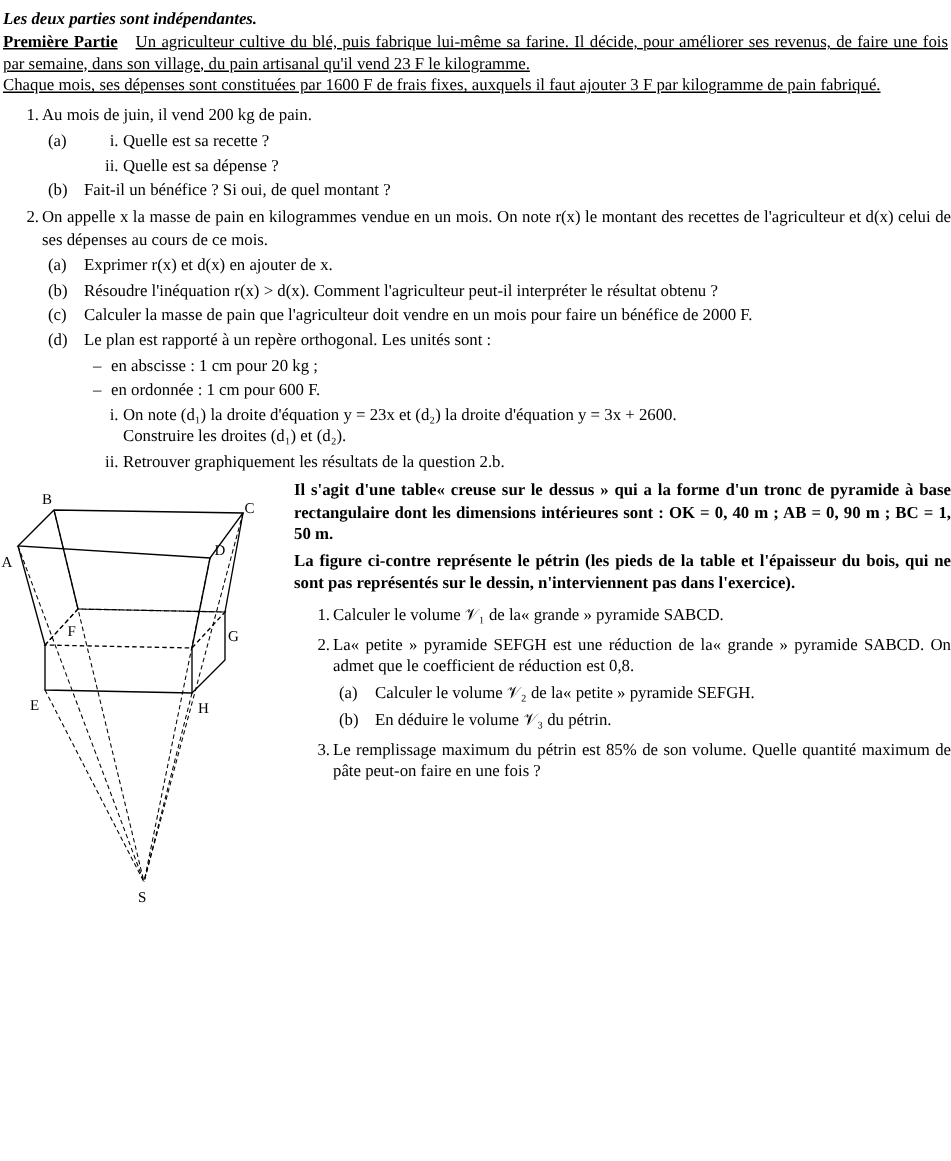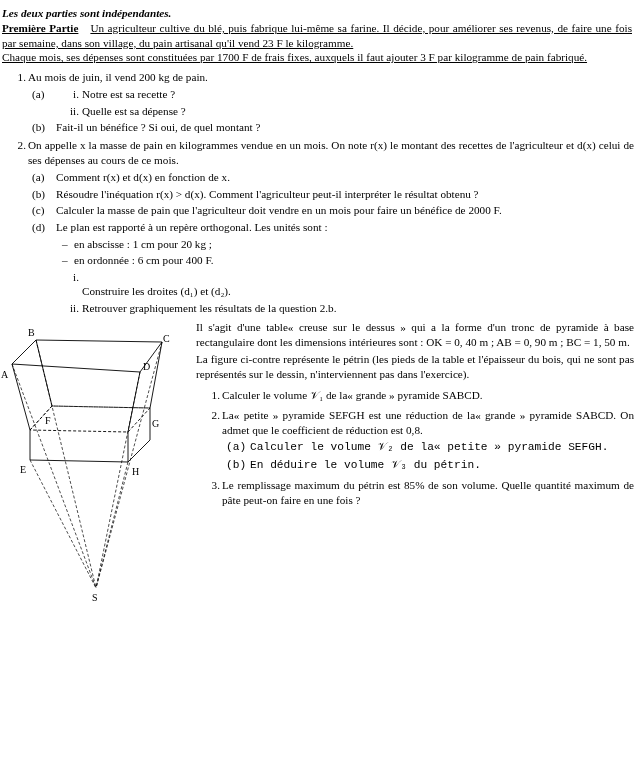--- a/index.html
+++ b/index.html
@@ -133,21 +133,21 @@
     position: absolute;
     left: 0;
     top: 0;
     width: 190px;
     height: 290px;
   }
   .p2-col {
     margin-left: 196px;
     text-align: justify;
   }
-  .p2-col p { margin: 0 0 3px 0; }
+  .p2-col p { margin: 0 0 3px 0; font-weight: bold; }
   ol.p2list {
     margin: 6px 0 0 0;
     padding-left: 26px;
     list-style: none;
     counter-reset: p2;
   }
   ol.p2list > li {
     position: relative;
     margin-bottom: 5px;
     text-align: justify;
@@ -163,21 +163,20 @@
   ol.p2sub {
     margin: 3px 0 0 0;
     padding-left: 28px;
     list-style: none;
     counter-reset: p2s;
   }
   ol.p2sub > li {
     position: relative;
     margin-bottom: 3px;
     counter-increment: p2s;
-    font-family: Liberation Mono, monospace;
   }
   ol.p2sub > li::before {
     content: "(" counter(p2s, lower-alpha) ")";
     position: absolute;
     left: -24px;
     width: 22px;
     text-align: left;
   }
   .lbl {
     font-family: "Liberation Serif", serif;
@@ -188,50 +187,50 @@
 <body>
 
 <div class="page">
 
   <div class="intro">Les deux parties sont indépendantes.</div>
 
   <p class="block gap-top">
     <span class="run-head">Première Partie</span><span class="sp"></span><span>Un agriculteur cultive du blé, puis fabrique lui-même sa farine. Il décide, pour améliorer ses revenus, de faire une fois par semaine, dans son village, du pain artisanal qu'il vend 23 F le kilogramme.</span>
   </p>
 
-  <p class="block gap-small">Chaque mois, ses dépenses sont constituées par 1700 F de frais fixes, auxquels il faut ajouter 3 F par kilogramme de pain fabriqué.</p>
+  <p class="block gap-small">Chaque mois, ses dépenses sont constituées par 1600 F de frais fixes, auxquels il faut ajouter 3 F par kilogramme de pain fabriqué.</p>
 
   <ol class="lvl1">
     <li>
       <span>Au mois de juin, il vend 200 kg de pain.</span>
       <ol class="lvla">
         <li>
           <ol class="lvlrom">
-            <li>Notre est sa recette ?</li>
+            <li>Quelle est sa recette ?</li>
             <li>Quelle est sa dépense ?</li>
           </ol>
         </li>
         <li>Fait-il un bénéfice ? Si oui, de quel montant ?</li>
       </ol>
     </li>
     <li>
       <span>On appelle x la masse de pain en kilogrammes vendue en un mois. On note r(x) le montant des recettes de l'agriculteur et d(x) celui de ses dépenses au cours de ce mois.</span>
       <ol class="lvla">
-        <li>Comment r(x) et d(x) en fonction de x.</li>
+        <li>Exprimer r(x) et d(x) en ajouter de x.</li>
         <li>Résoudre l'inéquation r(x) &gt; d(x). Comment l'agriculteur peut-il interpréter le résultat obtenu ?</li>
         <li>Calculer la masse de pain que l'agriculteur doit vendre en un mois pour faire un bénéfice de 2000 F.</li>
         <li>
           <span>Le plan est rapporté à un repère orthogonal. Les unités sont :</span>
           <ul class="dash">
             <li>en abscisse : 1 cm pour 20 kg ;</li>
-            <li>en ordonnée : 6 cm pour 400 F.</li>
+            <li>en ordonnée : 1 cm pour 600 F.</li>
           </ul>
           <ol class="lvlrom">
             <li>
-              <br>
+              <span>On note (d₁) la droite d'équation y = 23x et (d₂) la droite d'équation y = 3x + 2600.</span><br>
               <span>Construire les droites (d₁) et (d₂).</span>
             </li>
             <li>Retrouver graphiquement les résultats de la question 2.b.</li>
           </ol>
         </li>
       </ol>
     </li>
   </ol>
 
 

